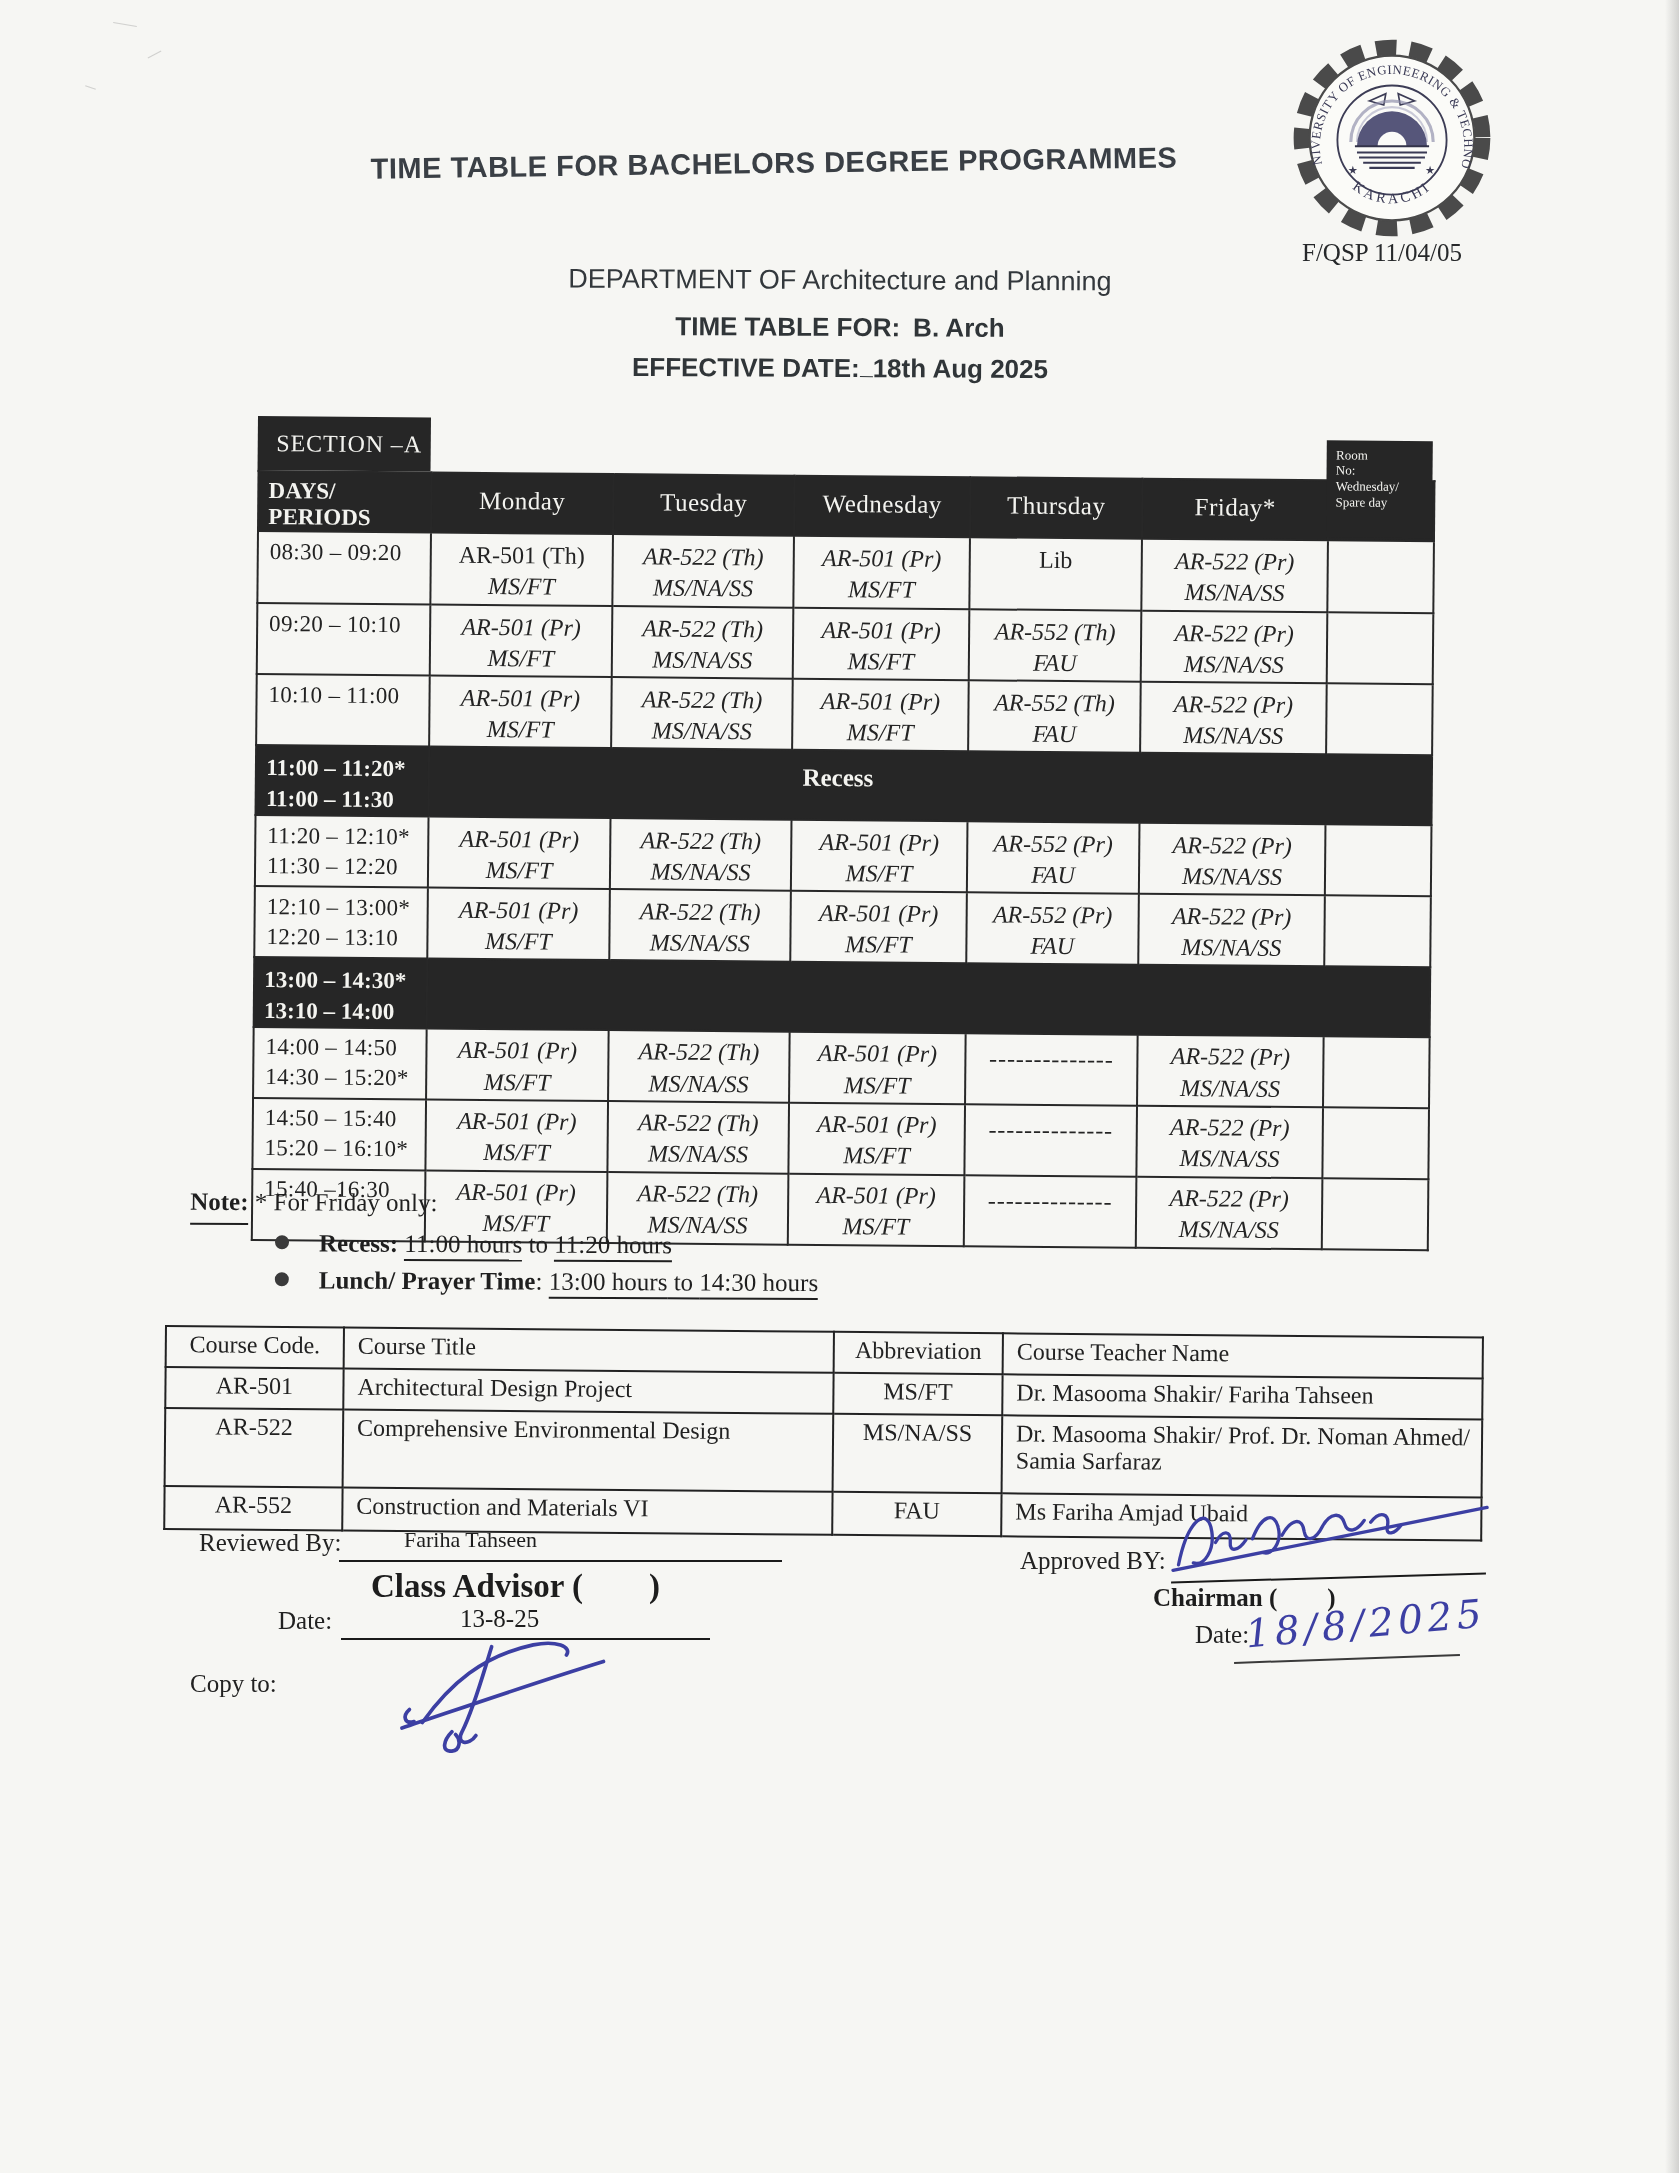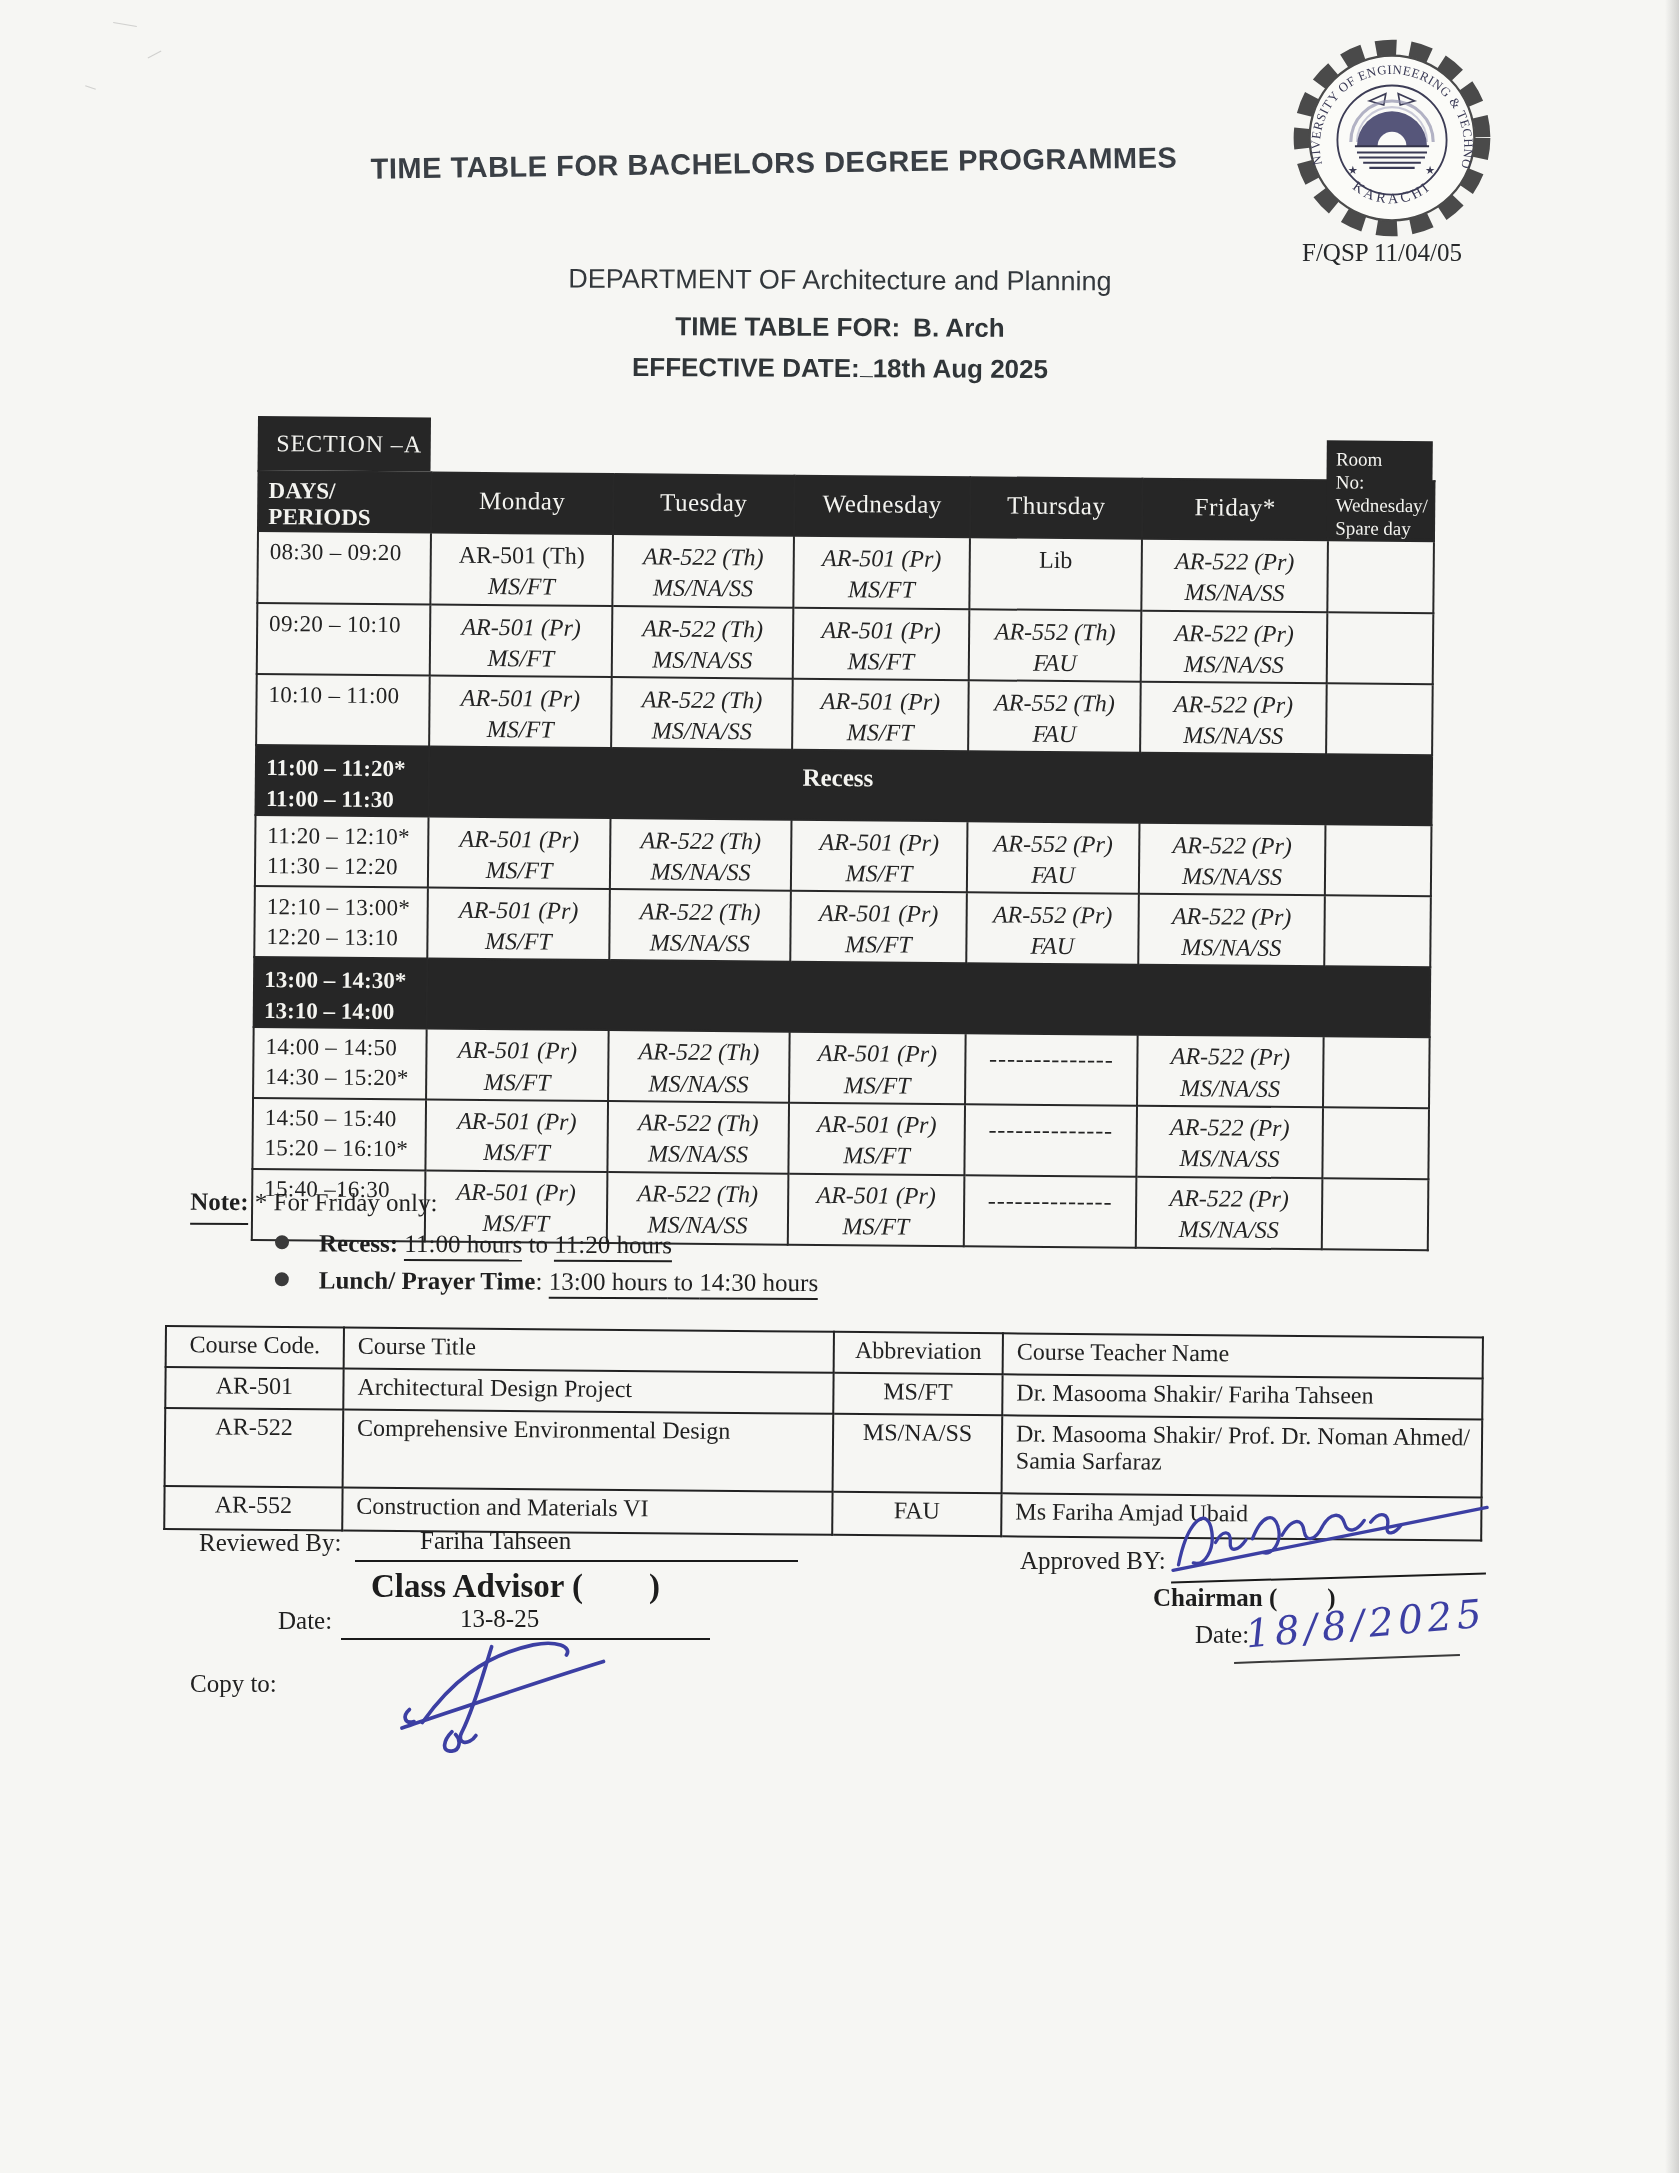--- a/index.html
+++ b/index.html
@@ -31,21 +31,21 @@
   .lbl-gap{display:inline-block;width:13px;}
 
   
   .logo{left:1289px;top:35px;width:206px;height:206px;}
 
   
   .tt-wrap{left:258px;top:416px;width:1178px;transform:rotate(0.5deg);transform-origin:0 0;}
   .section-tab{position:absolute;left:0;top:0;width:173px;height:54px;background:#262626;
     color:#f3f3ef;font-size:24px;letter-spacing:0.9px;line-height:54px;padding-left:18.6px;box-sizing:border-box;}
   .room-ovl{position:absolute;left:1069px;top:15px;width:106px;height:97px;background:#262626;
-    color:#f3f3ef;font-size:19px;line-height:1.22;padding:6.5px 3.7px 0 9.3px;box-sizing:border-box;z-index:3;}
+    color:#f3f3ef;font-size:13px;line-height:1.22;padding:6.5px 3.7px 0 9.3px;box-sizing:border-box;z-index:3;}
   table.tt{position:absolute;left:0;top:54px;border-collapse:collapse;table-layout:fixed;}
   table.tt td{border:2.3px solid #282828;vertical-align:top;box-sizing:border-box;}
   table.tt tr.hd{height:58px;}
   table.tt tr.hd td{background:#262626;color:#f3f3ef;}
   td.corner{font-size:23px;font-weight:bold;padding:5.6px 0 0 9.3px;line-height:1.15;}
   td.dayhd{font-size:25px;text-align:center;padding-top:13px;letter-spacing:0.5px;}
   td.roomhd{background:#262626;}
   td.time-cell{font-size:23px;padding:4.6px 3.7px 0 11px;letter-spacing:0.3px;color:#222;line-height:1.3;}
   td.course-cell{text-align:center;font-size:24px;padding-top:5.6px;color:#242424;line-height:1.3;}
   td.course-cell .crs{font-style:italic;}
@@ -69,21 +69,21 @@
   .ct-wrap{left:165px;top:1325px;transform:rotate(0.5deg);transform-origin:0 0;}
   table.ct{border-collapse:collapse;table-layout:fixed;border:2.8px solid #222;}
   table.ct td{border:2.4px solid #222;font-size:24px;vertical-align:top;box-sizing:border-box;
     padding:3.7px 9.3px 0 13px;color:#222;}
   table.ct td.c-code,table.ct td.c-abbr{text-align:center;padding-left:3.7px;padding-right:3.7px;}
   table.ct tr.cth td{font-size:24px;}
 
   
   .sig-label{font-size:25px;color:#222;}
   .pre{white-space:pre;}
-  .rb-name{left:355px;top:1527px;width:443px;font-size:25px;padding-left:65px;box-sizing:border-box;
+  .rb-name{left:339px;top:1527px;width:443px;font-size:22px;padding-left:65px;box-sizing:border-box;
     border-bottom:2.4px solid #1a1a1a;height:35px;}
   .advisor{left:371px;top:1568px;font-size:33px;font-weight:bold;}
   .rb-date-val{left:341px;top:1605px;width:369px;font-size:25px;padding-left:119px;box-sizing:border-box;
     border-bottom:2.4px solid #1a1a1a;height:35px;}
   .ab-line{left:1171px;top:1577px;width:315px;border-top:2.4px solid #1a1a1a;transform:rotate(-1.6deg);}
   .chairman{left:1109px;top:1584px;font-size:25px;font-weight:bold;margin-left:44px;}
   .hand-date{left:1245px;top:1601px;font-size:39px;font-style:italic;color:#3c3fa3;
     letter-spacing:4.6px;transform:rotate(-5deg);font-family:"DejaVu Serif",serif;}
   .date-line{left:1234px;top:1658px;width:226px;border-top:2px solid #3a3a3a;transform:rotate(-2deg);}
 </style>

